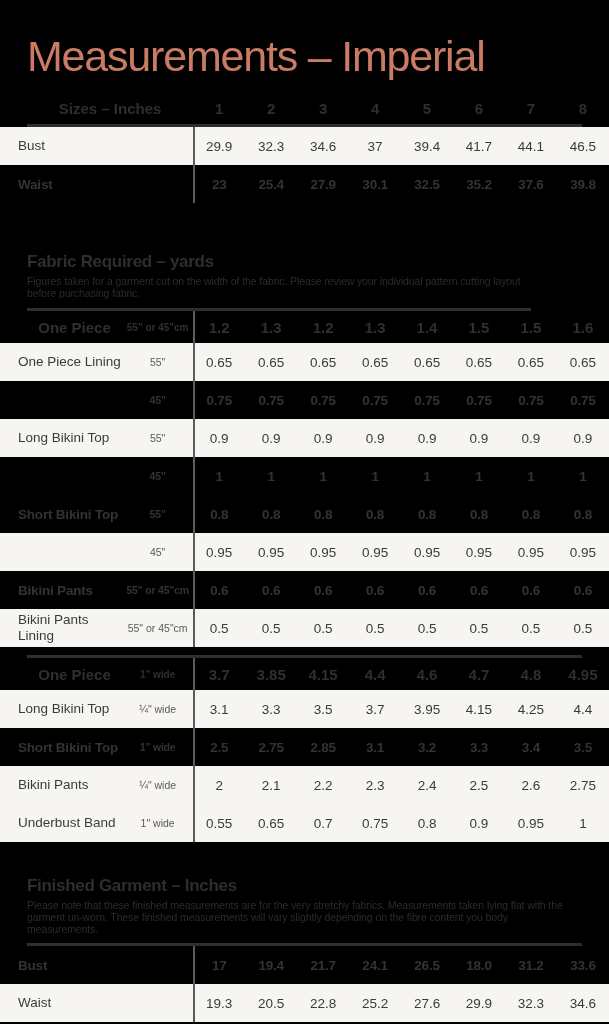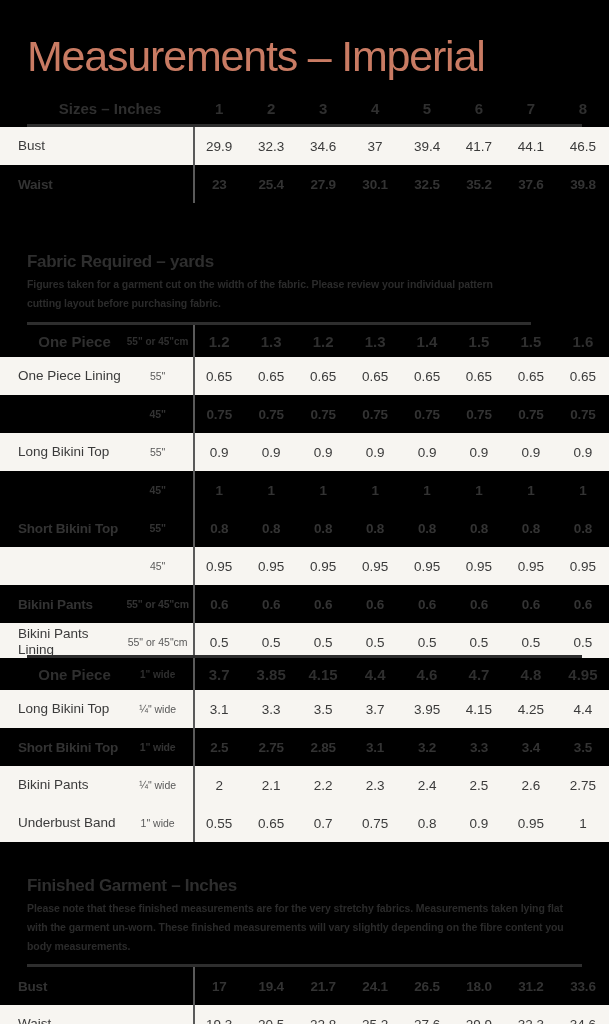--- a/index.html
+++ b/index.html
@@ -22,21 +22,21 @@
     white-space:nowrap;
   }
 
   
   .sect-title{
     font-size:17px;font-weight:bold;letter-spacing:-.3px;
     color:#2e2e2e;
     padding-left:27px;
   }
   .sect-note{
-    font-size:10.5px;line-height:19px;font-weight:bold;
+    font-size:10.5px;line-height:12px;font-weight:normal;
     color:#2b2b2b;
     padding:3px 30px 0 27px;
     letter-spacing:-.1px;
   }
 
   
   .tbl{width:609px;border-collapse:collapse;table-layout:fixed;}
   .tbl col.c-name{width:120px;}
   .tbl col.c-width{width:70px;}
   .tbl col.c-sz{width:51.1px;}

